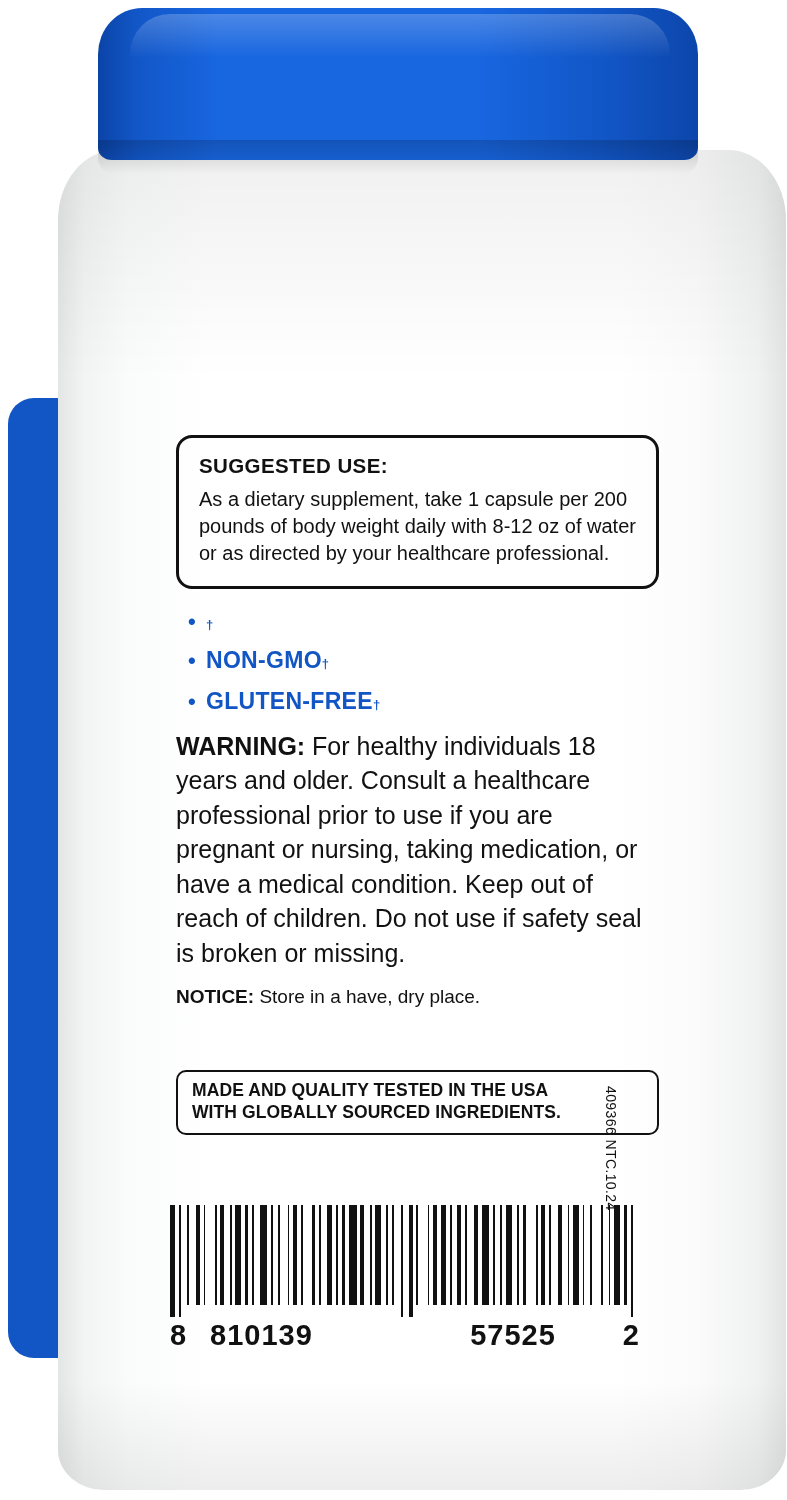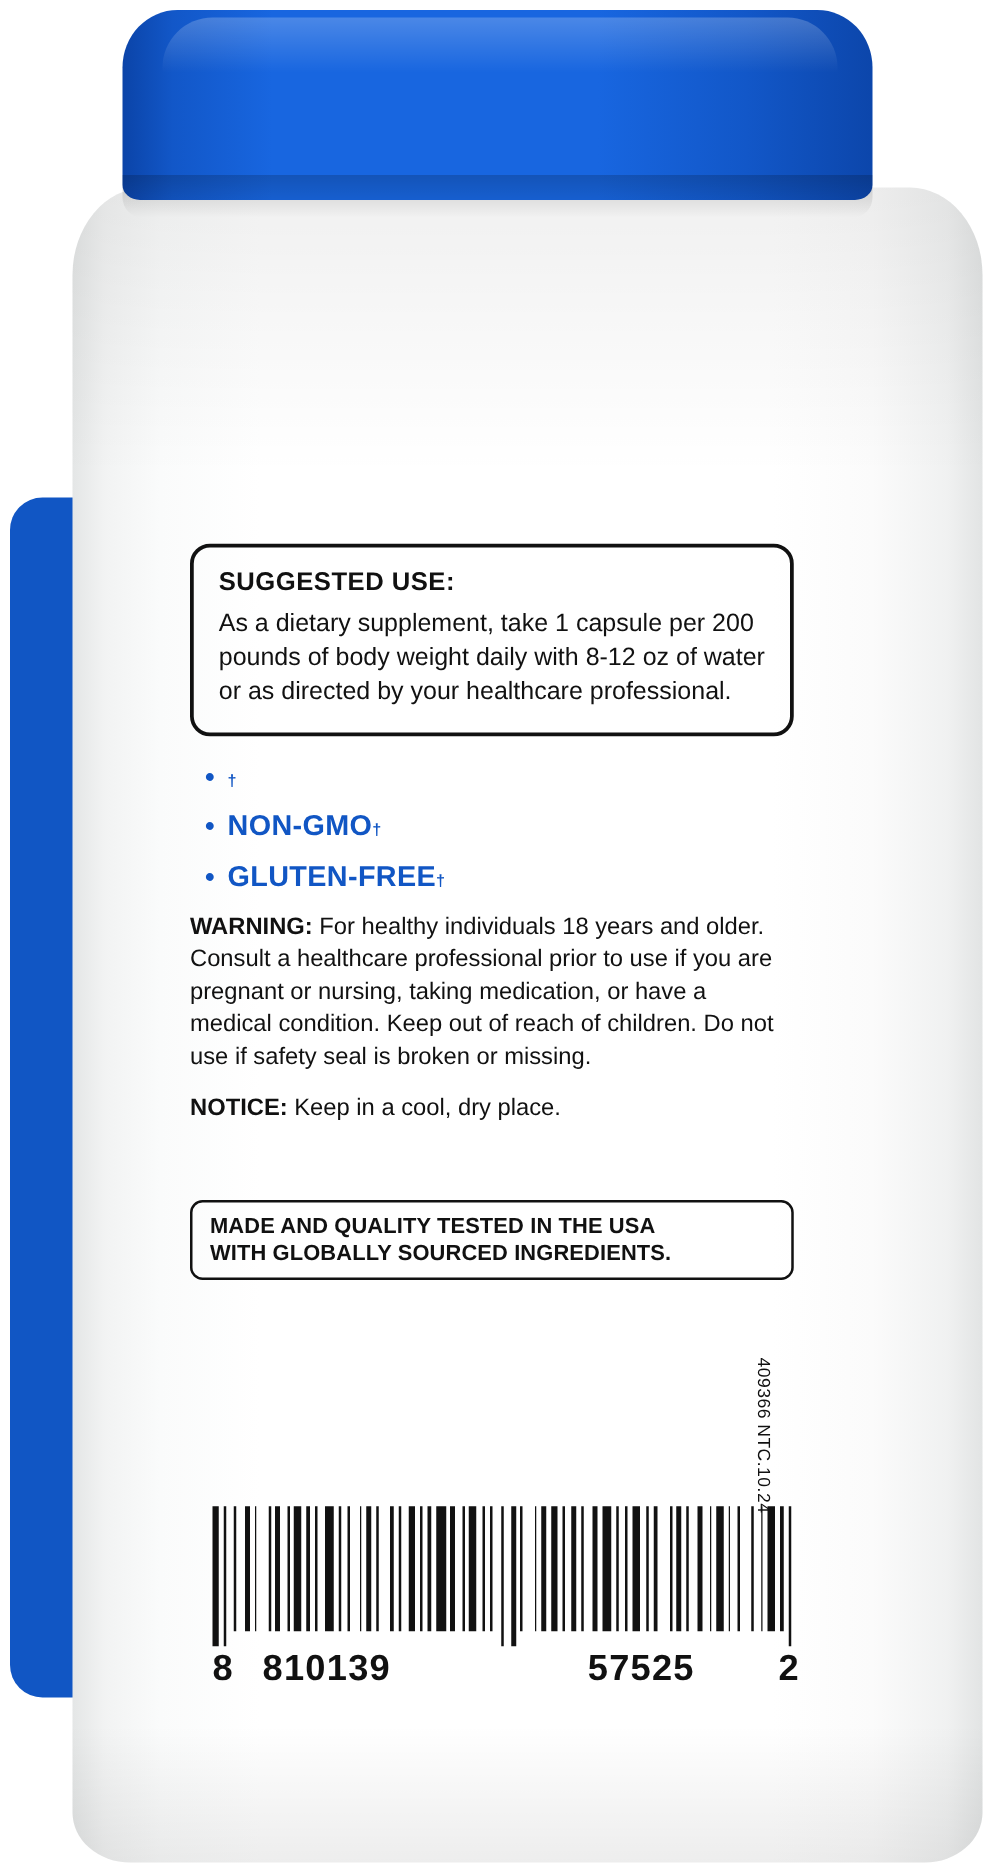--- a/index.html
+++ b/index.html
@@ -95,21 +95,21 @@
     top: 140px;
     width: 600px;
     height: 34px;
     background: linear-gradient(to bottom, rgba(0,0,0,0.18), rgba(0,0,0,0));
     border-radius: 0 0 16px 16px;
   }
 
   
   .label {
     position: absolute;
-    left: 152px;
+    left: 176px;
     top: 435px;
     width: 490px;
   }
 
   .box-suggested {
     border: 3px solid #111;
     border-radius: 16px;
     padding: 16px 18px 18px 20px;
     box-sizing: border-box;
     width: 483px;
@@ -147,21 +147,21 @@
     margin-right: 10px;
     line-height: 1;
   }
   .bullets li sup {
     font-size: 13px;
     top: -0.6em;
   }
 
   .warning-block {
     margin-top: 8px;
-    font-size: 19px;
+    font-size: 25px;
     line-height: 1.38;
     color: #111;
     width: 470px;
   }
   .warning-block b { font-weight: 700; }
   .notice-block {
     margin-top: 16px;
     font-size: 19px;
     color: #111;
   }
@@ -276,21 +276,21 @@
         <span>GLUTEN-FREE</span>
           <sup>†</sup>
       </li>
     </ul>
 
     <div class="warning-block">
       <b>WARNING:</b><span> For healthy individuals 18 years and older. Consult a healthcare professional prior to use if you are pregnant or nursing, taking medication, or have a medical condition. Keep out of reach of children. Do not use if safety seal is broken or missing.</span>
     </div>
 
     <div class="notice-block">
-      <b>NOTICE:</b><span> Keep in a cool, dry place.</span>
+      <b>NOTICE:</b><span> Store in a have, dry place.</span>
     </div>
 
     <div class="box-usa">
       <div>MADE AND QUALITY TESTED IN THE USA</div>
       <div>WITH GLOBALLY SOURCED INGREDIENTS.</div>
     </div>
 
   </div>
 
   <div class="lotcodes">

